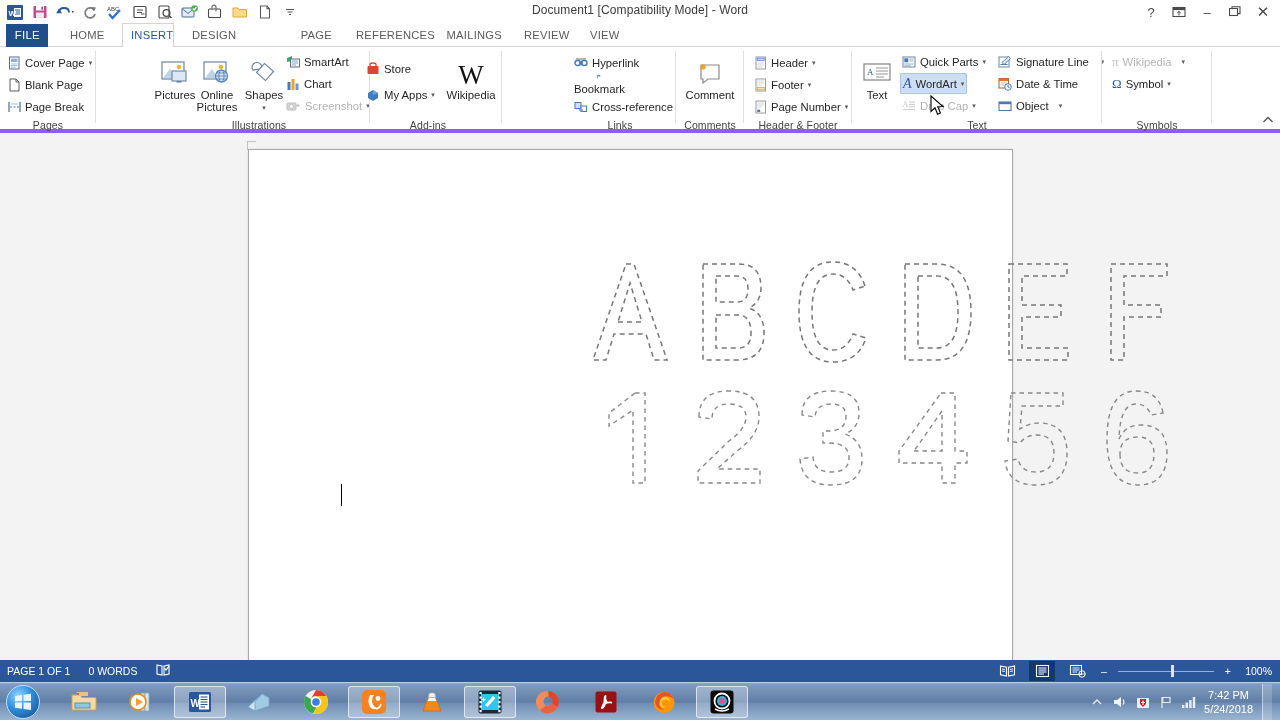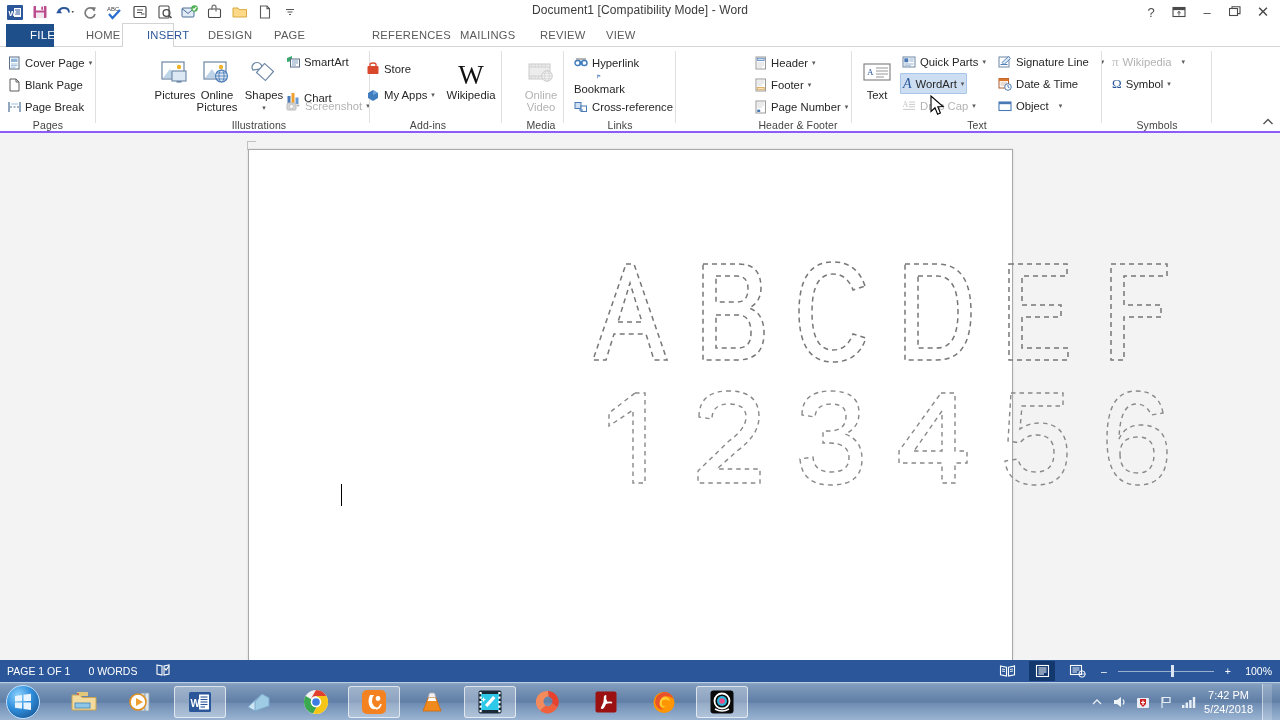--- a/index.html
+++ b/index.html
@@ -28,30 +28,30 @@
 
   
   .tabstrip {
     position: absolute; left: 0; top: 24px; width: 1280px; height: 23px;
     background: #ffffff;
     border-bottom: 1px solid #d4d4d4;
   }
   .tab {
     position: absolute; top: 0; height: 23px; line-height: 23px;
     font-size: 11.2px; color: #5a5a5a; letter-spacing: .25px;
-    padding: 0 24px; text-align: left; cursor: default;
+    padding: 0 8px; text-align: right; cursor: default;
   }
   .tab.file { background: #1e4f8a; color: #fff; font-size: 11.5px; }
   .tab.active { background: #ffffff; color: #2b579a; border-left: 1px solid #d4d4d4; border-right: 1px solid #d4d4d4; border-top: 1px solid #d4d4d4; height: 24px; }
   .signin { position: absolute; right: 8px; top: 25px; font-size: 11.5px; color: #5a5a5a; }
 
   
   .ribbon {
     position: absolute; left: 0; top: 47px; width: 1280px; height: 86px;
-    background: #ffffff; border-bottom: 2px solid #8b5cf6;
+    background: #ffffff; border-bottom: 4px solid #8b5cf6;
   }
   .group { position: absolute; top: 0; height: 86px; }
   .group-sep { position: absolute; top: 4px; width: 1px; height: 72px; background: #e0e0e0; }
   .group-label {
     position: absolute; bottom: 2px; left: 0; width: 100%;
     text-align: center; font-size: 10.5px; color: #444; letter-spacing: .1px;
   }
   .small-item {
     position: absolute; height: 21px; display: flex; align-items: center; gap: 4px;
     font-size: 11.3px; color: #262626; padding: 0 2px; white-space: nowrap;
@@ -325,21 +325,21 @@
         <span class="caret-b">▾</span>
       </div>
       <div class="small-item" style="left:136px;top:4px;">
         <svg width="14" height="14" viewBox="0 0 14 14">
             <path d="M1 3 L6 1 L6 6 L1 7 Z" fill="#3aa86b"></path>
             <rect x="4.5" y="4" width="9" height="8" fill="#fff" stroke="#5a6e86" stroke-width="1"></rect>
             <path d="M6 6 L12 6 M6 8 L12 8 M6 10 L10 10" stroke="#7296bb" stroke-width=".9"></path>
           </svg>
         <span>SmartArt</span>
       </div>
-      <div class="small-item" style="left:136px;top:40px;justify-content:space-between;">
+      <div class="small-item" style="left:136px;top:26px;justify-content:space-between;">
         <svg width="14" height="14" viewBox="0 0 14 14">
             <rect x="1.5" y="5" width="3" height="8" fill="#4a7ab5"></rect>
             <rect x="5.5" y="2" width="3" height="11" fill="#f0a030"></rect>
             <rect x="9.5" y="6.5" width="3" height="6.5" fill="#6b9bd2"></rect>
           </svg>
         <span>Chart</span>
       </div>
       <div class="small-item disabled" style="left:136px;top:48px;">
         <svg width="15" height="14" viewBox="0 0 15 14">
             <rect x="1" y="4" width="9" height="7" rx="1" fill="#d6d6d6" stroke="#bdbdbd" stroke-width="1"></rect>
@@ -372,37 +372,20 @@
       <div class="big-item" style="left:90px;top:8px;width:54px;">
         <div class="big-ico">
           <span style="font-family:'Liberation Serif',serif;font-size:27px;color:#111;line-height:28px;">W</span>
         </div>
         <span>Wikipedia</span>
       </div>
       <div class="group-label">Add-ins</div>
       <div class="group-sep" style="right:0;"></div>
     </div>
 
-    <div class="group" style="left:518px;width:46px;">
-      <div class="big-item disabled" style="left:-2px;top:8px;">
-        <div class="big-ico">
-          <svg width="30" height="28" viewBox="0 0 30 28">
-              <rect x="3" y="3" width="21" height="15" fill="#ececec" stroke="#cfcfcf" stroke-width="1.1"></rect>
-              <path d="M3 6 L24 6 M3 15 L24 15" stroke="#cfcfcf" stroke-width=".9"></path>
-              <path d="M5.5 3 L5.5 6 M9 3 L9 6 M12.5 3 L12.5 6 M16 3 L16 6 M19.5 3 L19.5 6 M5.5 15 L5.5 18 M9 15 L9 18 M12.5 15 L12.5 18 M16 15 L16 18 M19.5 15 L19.5 18" stroke="#cfcfcf" stroke-width=".8"></path>
-              <circle cx="21" cy="15" r="5.3" fill="#f4f4f4" stroke="#cfcfcf" stroke-width="1"></circle>
-              <ellipse cx="21" cy="15" rx="2.3" ry="5.3" fill="none" stroke="#cfcfcf" stroke-width=".8"></ellipse>
-              <path d="M15.7 15 L26.3 15 M16.3 12.3 L25.7 12.3 M16.3 17.7 L25.7 17.7" stroke="#cfcfcf" stroke-width=".7"></path>
-            </svg>
-        </div>
-        <span>Online Video</span>
-      </div>
-      <div class="group-label">Media</div>
-      <div class="group-sep" style="right:0;"></div>
-    </div>
 
     <div class="group" style="left:564px;width:112px;">
       <div class="small-item" style="left:8px;top:5px;">
         <svg width="14" height="14" viewBox="0 0 14 14">
             <rect x="1" y="4.5" width="5.5" height="5" rx="2.5" fill="none" stroke="#3f7dbf" stroke-width="1.4"></rect>
             <rect x="7.5" y="4.5" width="5.5" height="5" rx="2.5" fill="none" stroke="#3f7dbf" stroke-width="1.4"></rect>
             <path d="M5 7 L9 7" stroke="#3f7dbf" stroke-width="1.4"></path>
             <path d="M2 3 L12 3" stroke="#5a5a5a" stroke-width=".9"></path>
           </svg>
         <span>Hyperlink</span>
@@ -419,20 +402,33 @@
             <rect x="1" y="2.5" width="6" height="6" fill="#cfe0f0" stroke="#4a7ab5" stroke-width="1"></rect>
             <rect x="7" y="6" width="5.5" height="5.5" fill="#fff" stroke="#4a7ab5" stroke-width="1"></rect>
             <path d="M5 10 L9 10" stroke="#4a7ab5" stroke-width="1"></path>
           </svg>
         <span>Cross-reference</span>
       </div>
       <div class="group-label">Links</div>
       <div class="group-sep" style="right:0;"></div>
     </div>
 
+    <div class="group" style="left:676px;width:68px;">
+      <div class="big-item" style="left:9px;top:8px;">
+        <div class="big-ico">
+          <svg width="30" height="28" viewBox="0 0 30 28">
+              <path d="M6 4 L24 4 L24 18 L13 18 L8 22 L8 18 L6 18 Z" fill="#fff" stroke="#8a8a8a" stroke-width="1.2"></path>
+              <path d="M8 3 L8 9 M5 6 L11 6 M5.9 3.9 L10.1 8.1 M10.1 3.9 L5.9 8.1" stroke="#f0a030" stroke-width="1.3"></path>
+            </svg>
+        </div>
+        <span>Comment</span>
+      </div>
+      <div class="group-label">Comments</div>
+      <div class="group-sep" style="right:0;"></div>
+    </div>
 
     <div class="group" style="left:744px;width:108px;">
       <div class="small-item" style="left:8px;top:5px;">
         <svg width="13" height="14" viewBox="0 0 13 14">
             <rect x="2" y="1" width="9.5" height="12" fill="#fff" stroke="#9a9a9a" stroke-width="1"></rect>
             <rect x="3.2" y="2.2" width="7" height="2.4" fill="#cfe0f0" stroke="#4a7ab5" stroke-width=".7"></rect>
             <path d="M3.2 7 L10.2 7 M3.2 9 L10.2 9 M3.2 11 L8 11" stroke="#cccccc" stroke-width=".8"></path>
           </svg>
         <span>Header</span>
         <span class="caret">▾</span>

